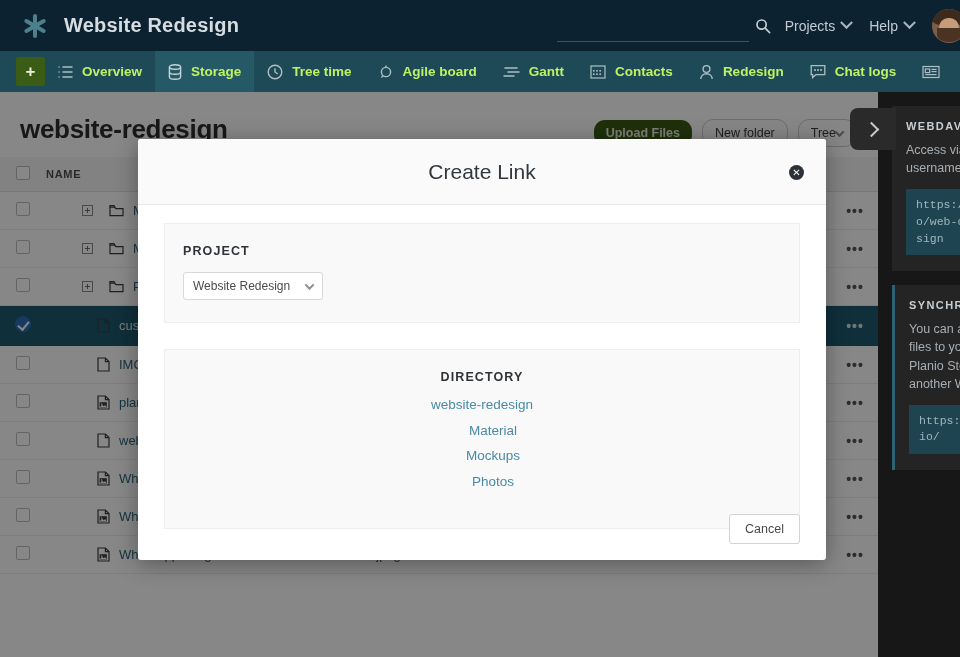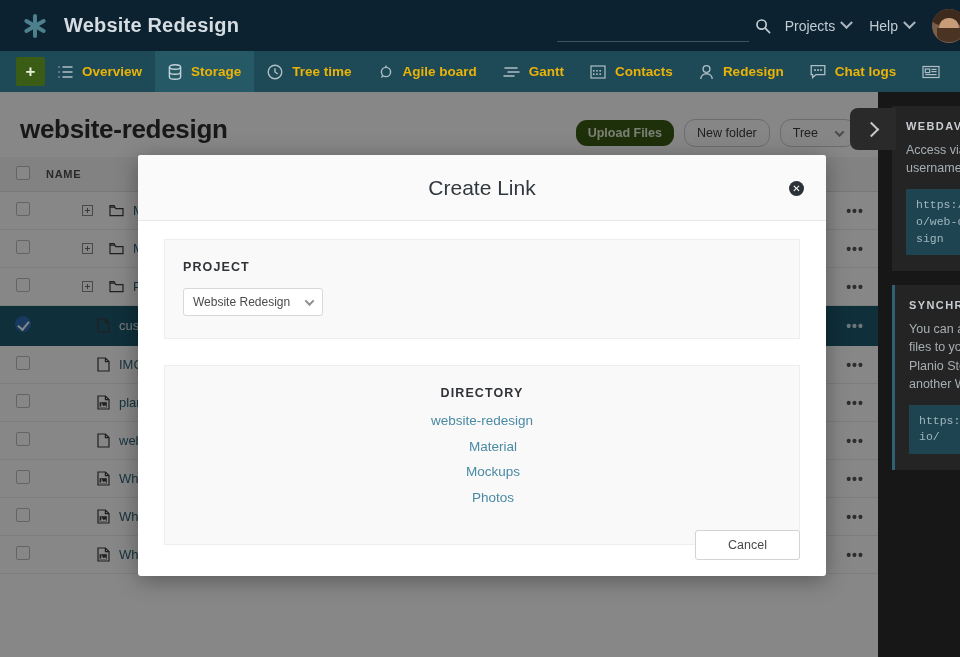--- a/index.html
+++ b/index.html
@@ -58,21 +58,21 @@
     display:flex; align-items: stretch;
   }
   .plus-btn {
     width: 29px; height: 29px; background: #3a5c14; color:#e7f0d8;
     display:flex; align-items:center; justify-content:center;
     font-size: 17px; font-weight: bold; margin: 6px 0 0 16px; border-radius: 2px;
     flex: 0 0 auto;
   }
   .navtab {
     display:flex; align-items:center; gap:9px; padding: 0 13px;
-    color:#eab308; font-size: 13.5px; font-weight: bold; white-space: nowrap;
+    color:#bef264; font-size: 13.5px; font-weight: bold; white-space: nowrap;
     flex: 0 0 auto;
   }
   .navtab.active { background: #255966; }
   .navtab .nv { display:flex; align-items:center; opacity: .85; }
   .navtab .nv svg { display:block; }
 
   
   .content {
     position:absolute; left:0; top:92px; width: 878px; height: 565px;
     background: #ffffff;
@@ -81,21 +81,21 @@
     font-size: 26px; font-weight: bold; color:#2e2e2e;
     padding: 22px 0 0 20px; letter-spacing: -0.3px;
   }
   .actionbar { position:absolute; right: 22px; top: 27px; display:flex; align-items:center; gap: 10px; }
   .btn {
     font-size: 12.5px; font-family:"Liberation Sans",sans-serif;
     padding: 6px 12px; border-radius: 11px; white-space:nowrap;
   }
   .btn-primary { background:#3a5c14; color:#e8f0dc; font-weight:bold; }
   .btn-plain { background:#fdfdfd; color:#3b3b3b; border:1px solid #cdcdcd; }
-  .btn-select { background:#fdfdfd; color:#3b3b3b; border:1px solid #cdcdcd; display:flex; align-items:center; gap:18px; }
+  .btn-select { background:#fdfdfd; color:#3b3b3b; border:1px solid #cdcdcd; display:flex; align-items:center; gap:0; }
   .btn-select .dcar {
     width:7px;height:7px;border-right:2px solid #8a8a8a;border-bottom:2px solid #8a8a8a;
     transform:rotate(45deg) translate(-1px,-1px);
   }
 
   
   table.files { width: 100%; border-collapse: collapse; margin-top: 12px; table-layout: fixed; }
   table.files th {
     font-size: 11px; font-weight: bold; color:#4f4f4f; letter-spacing: .7px;
     text-align: left; padding: 9px 0 9px 0; border-bottom: 1px solid #e0e0e0;
@@ -165,21 +165,21 @@
     width:11px;height:11px;border-top:2px solid #c6c6c6;border-right:2px solid #c6c6c6;
     transform: rotate(45deg); margin-left:-3px;
   }
 
   
   .scrim {
     position:absolute; left:0; top:92px; width: 878px; height: 565px;
     background: rgba(0,0,0,0.47);
   }
   .modal {
-    position:absolute; left: 138px; top: 155px; width: 688px; height: 421px;
+    position:absolute; left: 138px; top: 139px; width: 688px; height: 421px;
     background: #ffffff; box-shadow: 0 4px 22px rgba(0,0,0,.35); border-radius: 3px;
   }
   .modal-head {
     height: 66px; background:#fafafa; border-bottom:1px solid #e8e8e8;
     display:flex; align-items:center; justify-content:center; position:relative;
     border-radius: 3px 3px 0 0;
   }
   .modal-title { font-size: 21px; color:#32383d; font-weight: normal; }
   .modal-close {
     position:absolute; right: 22px; top: 26px; width: 15px; height:15px;
@@ -209,21 +209,21 @@
   .dirtree .root { color:#3f7d96; margin-bottom: 0; }
   .dirtree ul { list-style:none; margin: 0 0 0 22px; padding:0; }
   .dirtree li { margin-top: 12px; }
   .dirtree a { color:#4a8aa3; text-decoration:none; }
   .modal-foot {
     position:absolute; right: 0; bottom: 0; width:100%; padding: 0 26px 16px 0;
     display:flex; justify-content:flex-end;
   }
   .btn-cancel {
     background:#fff; border:1px solid #d3d3d3; border-radius:3px;
-    font-size:12.5px; color:#4a4a4a; padding: 7px 32px;
+    font-size:12.5px; color:#4a4a4a; padding: 7px 15px;
   }
 </style>
 </head>
 <body>
 
 <div id="root">
 
   <div class="topbar">
     <div class="brand">
       <span class="brand-logo">

